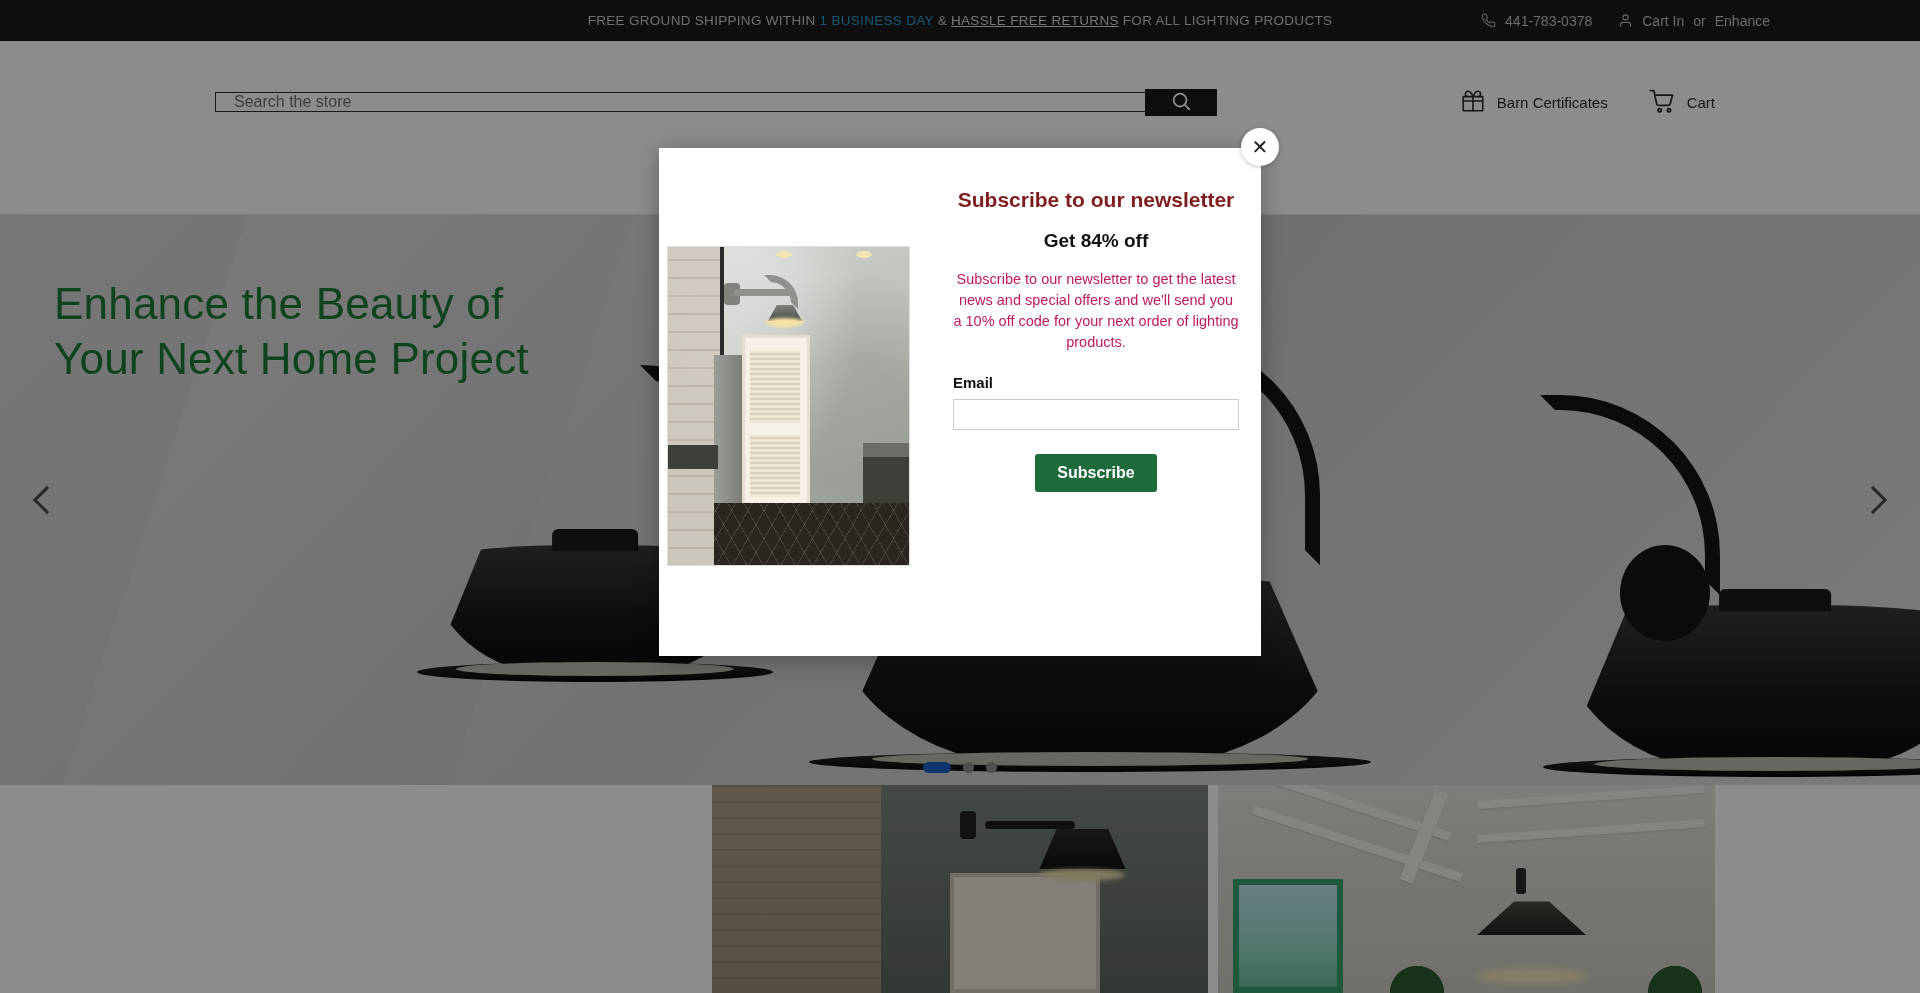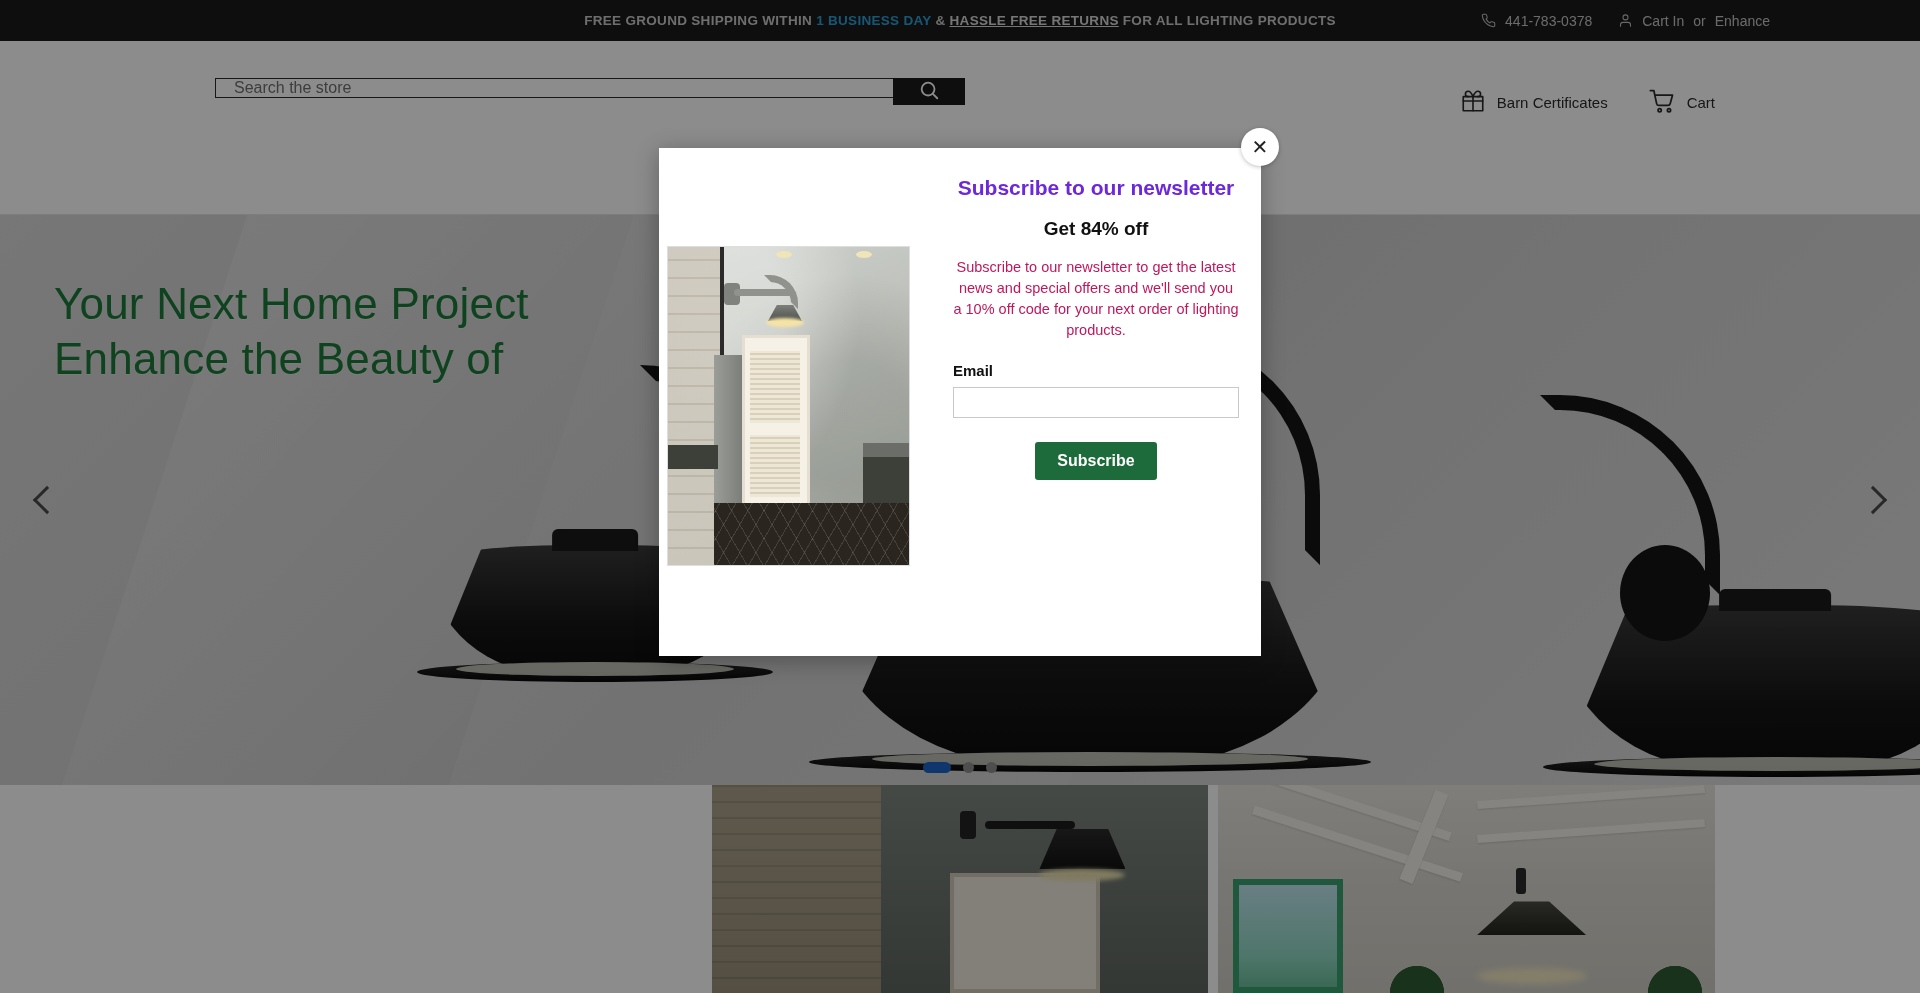--- a/index.html
+++ b/index.html
@@ -22,21 +22,21 @@
   .topbar {
     position: relative;
     height: 41px;
     background: #1b1b1b;
     display: flex; align-items: center;
     color: #cfcfcf;
   }
   .topbar-promo {
     position: absolute; left: 0; right: 0;
     text-align: center;
-    font-size: 13.5px; font-weight: 700;
+    font-size: 13.5px; font-weight: 400;
     letter-spacing: 0.3px;
     color: #c9c9c9;
     white-space: nowrap;
   }
   .topbar-promo .hl { color: #2a9fd6; }
   .topbar-promo .ul { text-decoration: underline; color: #d8d8d8; }
   .topbar-right {
     position: absolute; right: 150px;
     display: flex; align-items: center; gap: 26px;
     font-size: 14px; color: #c3c3c3;
@@ -60,23 +60,23 @@
     white-space: nowrap;
     font-family: "Liberation Sans", sans-serif;
     flex: 0 0 auto;
     width: 260px;
   }
   .logo .g { color: #1d7a3a; }
   .logo .b { color: #1f3f87; }
   .logo .tm { font-size: 13px; vertical-align: super; color: #1d7a3a; }
 
   .searchwrap {
-    display: flex; align-items: flex-start;
+    display: flex; align-items: center;
     margin-left: 10px;
-    width: 750px; height: 48px;
+    width: 1002px; height: 48px;
   }
   .search-input {
     flex: 1;
     border: 1px solid #2b2b2b;
     border-right: none;
     background: #fff;
     font-size: 16px;
     padding: 0 18px;
     color: #333;
     outline: none;
@@ -304,21 +304,21 @@
   }
   .mi-ceil1 { position: absolute; left: 108px; top: 4px; width: 16px; height: 7px; background: #f0e5b8; border-radius: 50%; }
   .mi-ceil2 { position: absolute; left: 188px; top: 4px; width: 16px; height: 7px; background: #f0e5b8; border-radius: 50%; }
 
   .modal-right {
     position: absolute; left: 272px; top: 0;
     width: 330px; height: 100%;
     padding: 26px 22px 0 22px;
     text-align: center;
   }
-  .modal-h1 { font-size: 21px; font-weight: 700; color: #6d28d9; line-height: 1.35; }
+  .modal-h1 { font-size: 21px; font-weight: 700; color: #7f1d1d; line-height: 1.35; margin-top: 12px; }
   .modal-h2 { font-size: 19px; font-weight: 700; color: #111; margin-top: 16px; }
   .modal-p {
     font-size: 14.5px; line-height: 1.43; color: #be185d;
     margin-top: 17px; text-align: center;
   }
   .field-label { font-size: 15px; font-weight: 700; color: #111; text-align: left; margin-top: 22px; }
   .email-input {
     margin-top: 8px;
     width: 100%; height: 31px;
     border: 1px solid #c9c9c9;
@@ -462,22 +462,22 @@
         <div class="shade"></div>
           <div class="rim"></div>
           <div class="inner"></div>
           <div class="cap"></div>
       </div>
       <div class="gooseneck" style="left:1540px; top:180px; width:180px; height:200px;"></div>
       <div class="wallplate" style="left:1620px; top:330px; width:90px; height:96px; border-radius:50%;"></div>
     </div>
 
     <div class="hero-title">
+      <div>Enhance the Beauty of</div>
       <div>Your Next Home Project</div>
-      <div>Enhance the Beauty of</div>
     </div>
 
     <div class="hero-arrow left">
       <span class="chev l"></span>
     </div>
     <div class="hero-arrow right">
       <span class="chev r"></span>
     </div>
 
     <div class="hero-dots">

